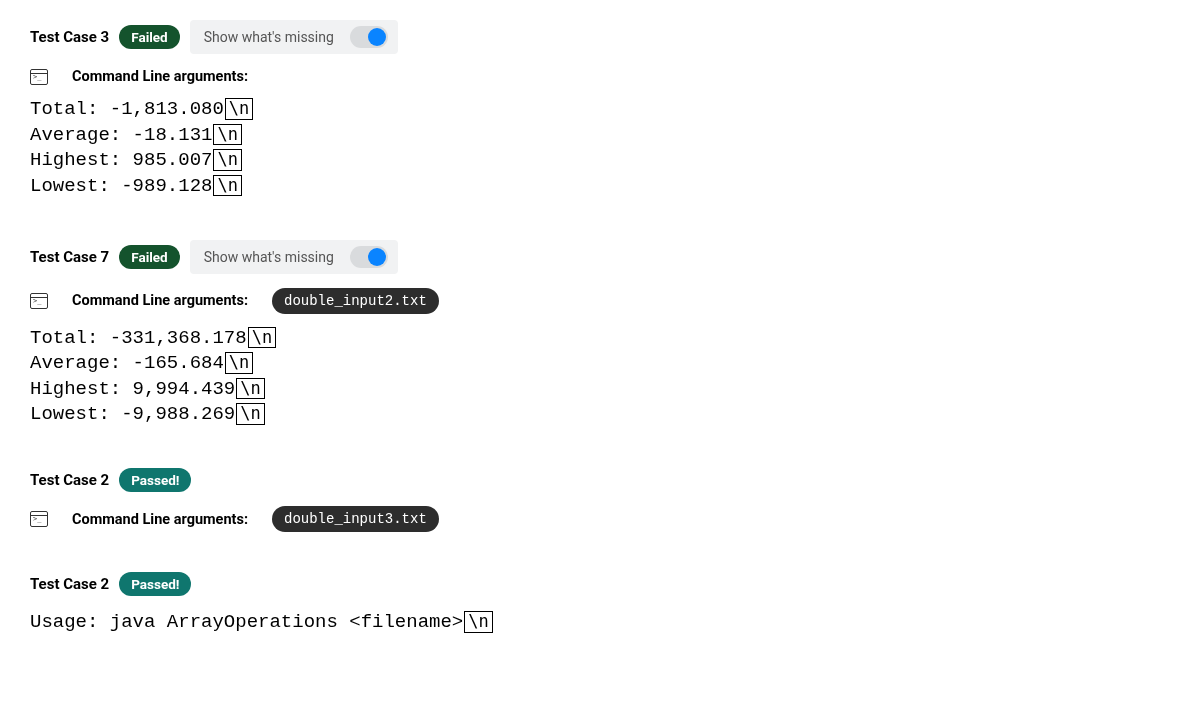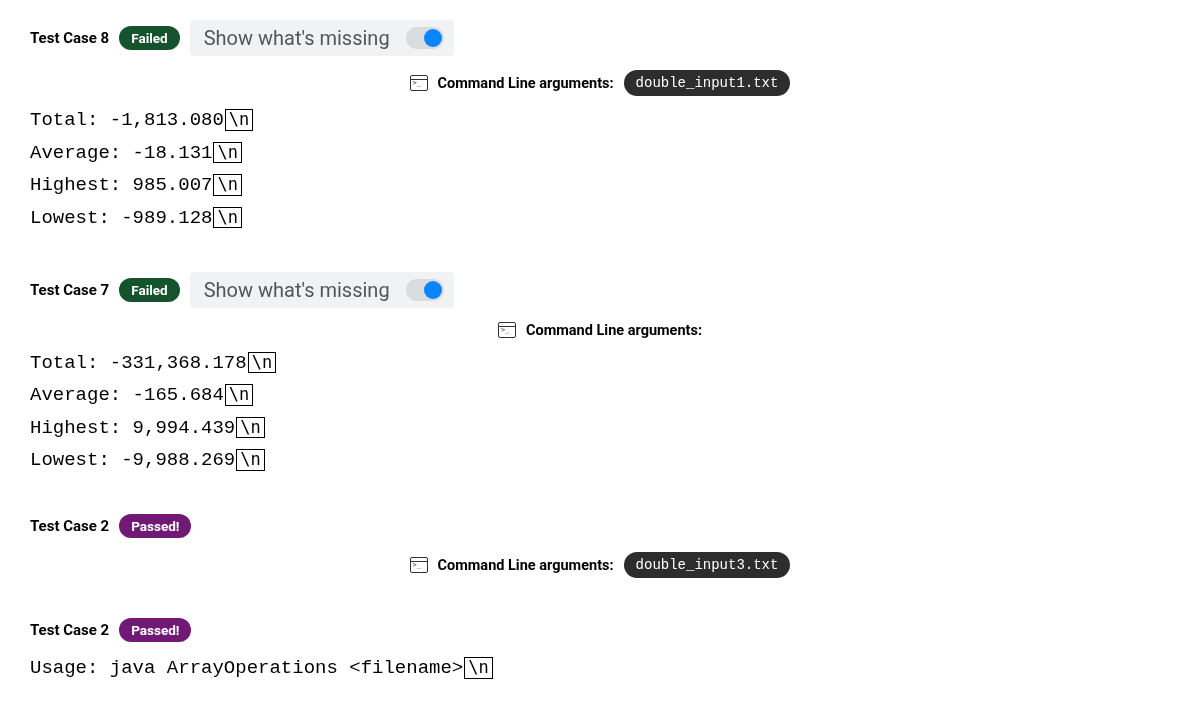--- a/index.html
+++ b/index.html
@@ -27,30 +27,30 @@
     .badge {
       display: inline-flex;
       align-items: center;
       padding: 4px 12px;
       border-radius: 14px;
       color: #fff;
       font-weight: 700;
       font-size: 13.5px;
     }
     .badge-failed { background: #14532d; }
-    .badge-passed { background: #701a75; }
+    .badge-passed { background: #0f766e; }
     .toggle-pill {
       display: inline-flex;
       align-items: center;
       gap: 16px;
       background: #f1f2f3;
       padding: 6px 10px 6px 14px;
       border-radius: 4px;
       color: #555;
-      font-size: 20px;
+      font-size: 14px;
     }
     .toggle {
       width: 38px;
       height: 22px;
       background: #d9dbdd;
       border-radius: 11px;
       position: relative;
       flex-shrink: 0;
     }
     .toggle::after {
@@ -59,23 +59,22 @@
       width: 18px;
       height: 18px;
       background: #0a84ff;
       border-radius: 50%;
       top: 2px;
       right: 2px;
     }
     .cmd-row {
       display: flex;
       align-items: center;
-      gap: 10px;
+      gap: 24px;
       margin-bottom: 12px;
-      justify-content: center;
     }
     .terminal-icon {
       width: 18px;
       height: 16px;
       border: 1.5px solid #333;
       border-radius: 2px;
       position: relative;
       flex-shrink: 0;
     }
     .terminal-icon::before {
@@ -111,65 +110,64 @@
     }
     .output {
       font-family: "SFMono-Regular", Consolas, "Liberation Mono", Menlo, monospace;
       font-size: 19px;
       line-height: 1.35;
       white-space: pre;
       font-weight: 500;
     }
     .output-line {
       display: block;
-      margin-top: 7px;
     }
     .newline-box {
       display: inline-block;
       border: 1.5px solid #000;
       font-family: "SFMono-Regular", Consolas, monospace;
       font-size: 17px;
       padding: 0 3px;
       line-height: 1.15;
       vertical-align: baseline;
       margin-left: 1px;
     }
   </style>
 </head>
 <body>
 
 <div id="root">
     <div class="testcase">
       <div class="tc-header">
-        <span class="tc-title">Test Case 8</span>
+        <span class="tc-title">Test Case 3</span>
         <span class="badge badge-failed">Failed</span>
         <span class="toggle-pill">
           <span>Show what's missing</span>
           <span class="toggle"></span>
         </span>
       </div>
       <div class="cmd-row">
         <span class="terminal-icon"></span>
         <span class="cmd-label">Command Line arguments:</span>
-        <span class="arg-pill">double_input1.txt</span>
       </div>
       <div class="output"><span class="output-line"><span>Total: -1,813.080</span><span class="newline-box">\n</span></span><span class="output-line"><span>Average: -18.131</span><span class="newline-box">\n</span></span><span class="output-line"><span>Highest: 985.007</span><span class="newline-box">\n</span></span><span class="output-line"><span>Lowest: -989.128</span><span class="newline-box">\n</span></span></div>
     </div>
     <div class="testcase">
       <div class="tc-header">
         <span class="tc-title">Test Case 7</span>
         <span class="badge badge-failed">Failed</span>
         <span class="toggle-pill">
           <span>Show what's missing</span>
           <span class="toggle"></span>
         </span>
       </div>
       <div class="cmd-row">
         <span class="terminal-icon"></span>
         <span class="cmd-label">Command Line arguments:</span>
+        <span class="arg-pill">double_input2.txt</span>
       </div>
       <div class="output"><span class="output-line"><span>Total: -331,368.178</span><span class="newline-box">\n</span></span><span class="output-line"><span>Average: -165.684</span><span class="newline-box">\n</span></span><span class="output-line"><span>Highest: 9,994.439</span><span class="newline-box">\n</span></span><span class="output-line"><span>Lowest: -9,988.269</span><span class="newline-box">\n</span></span></div>
     </div>
     <div class="testcase">
       <div class="tc-header">
         <span class="tc-title">Test Case 2</span>
         <span class="badge badge-passed">Passed!</span>
       </div>
       <div class="cmd-row">
         <span class="terminal-icon"></span>

